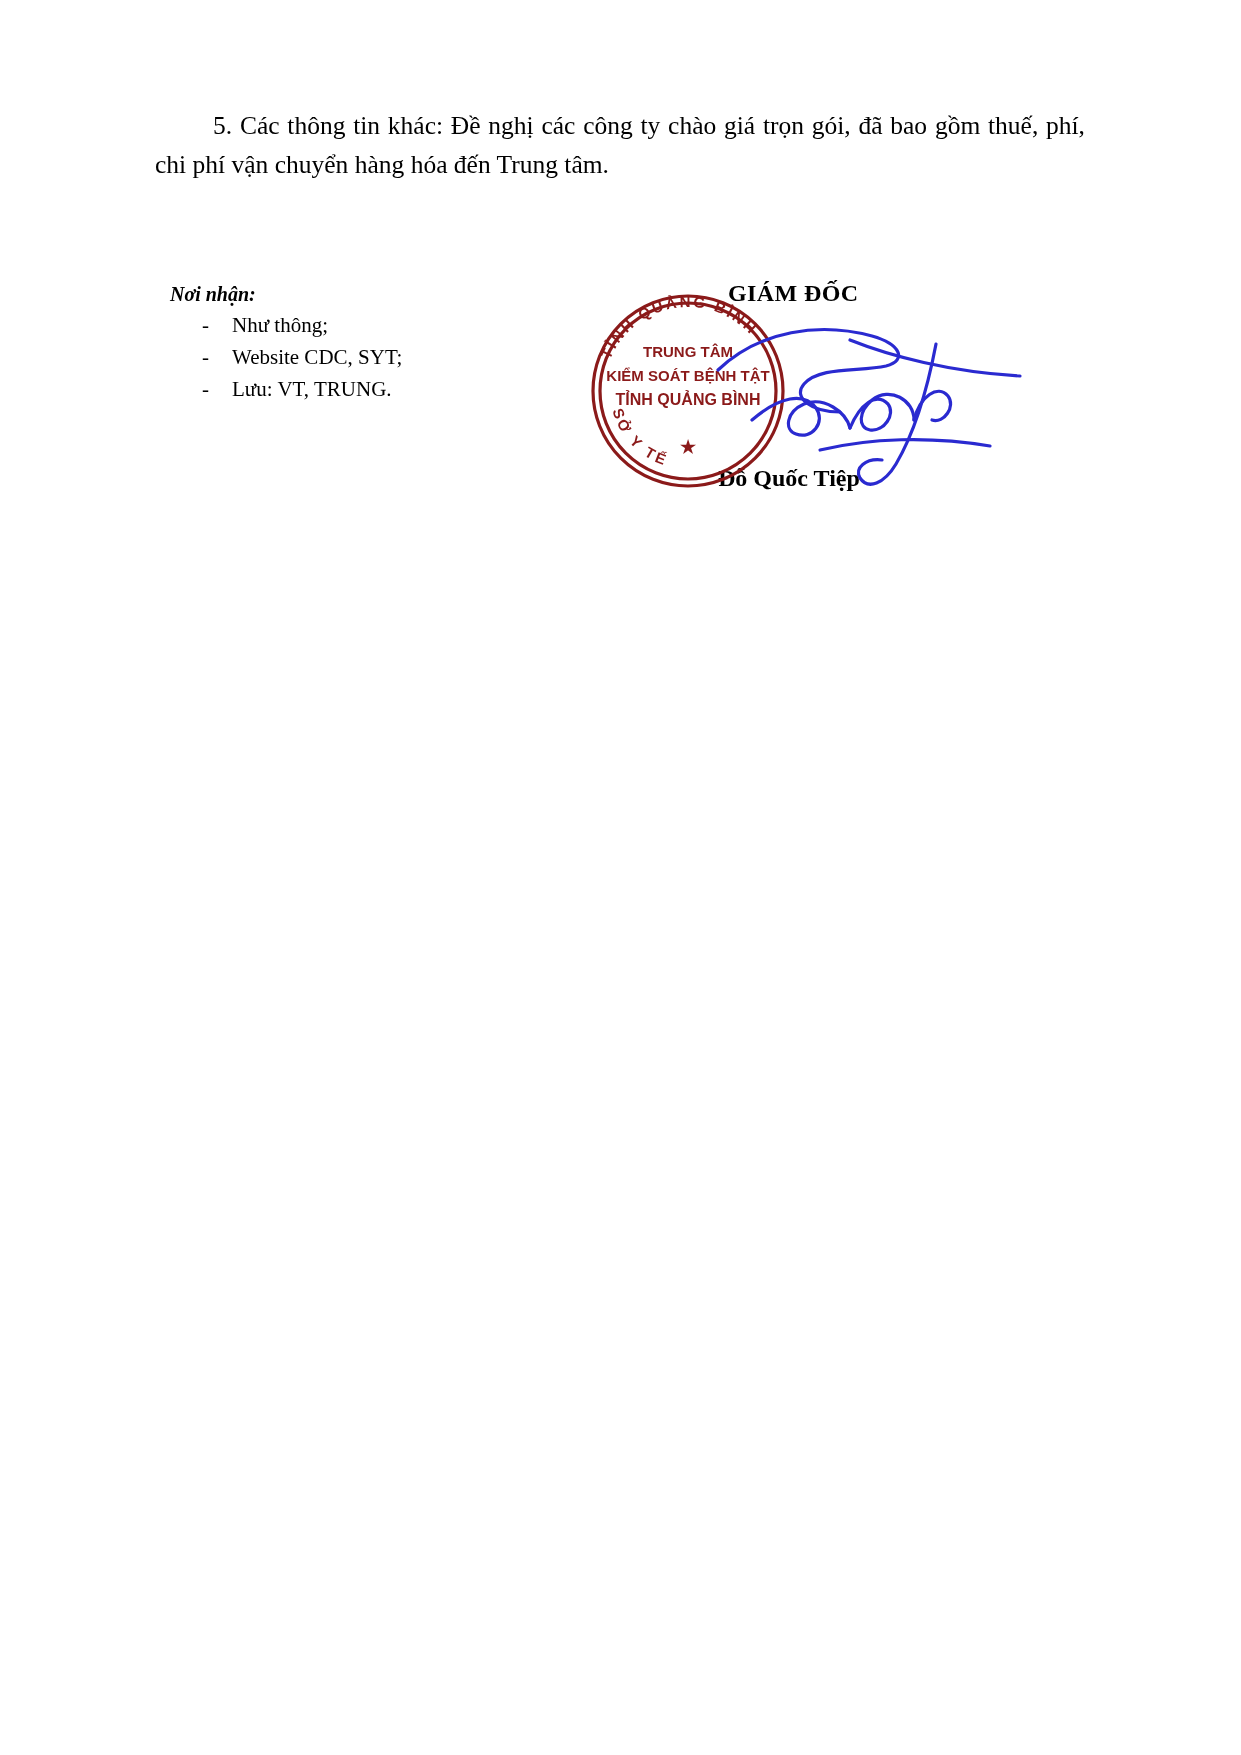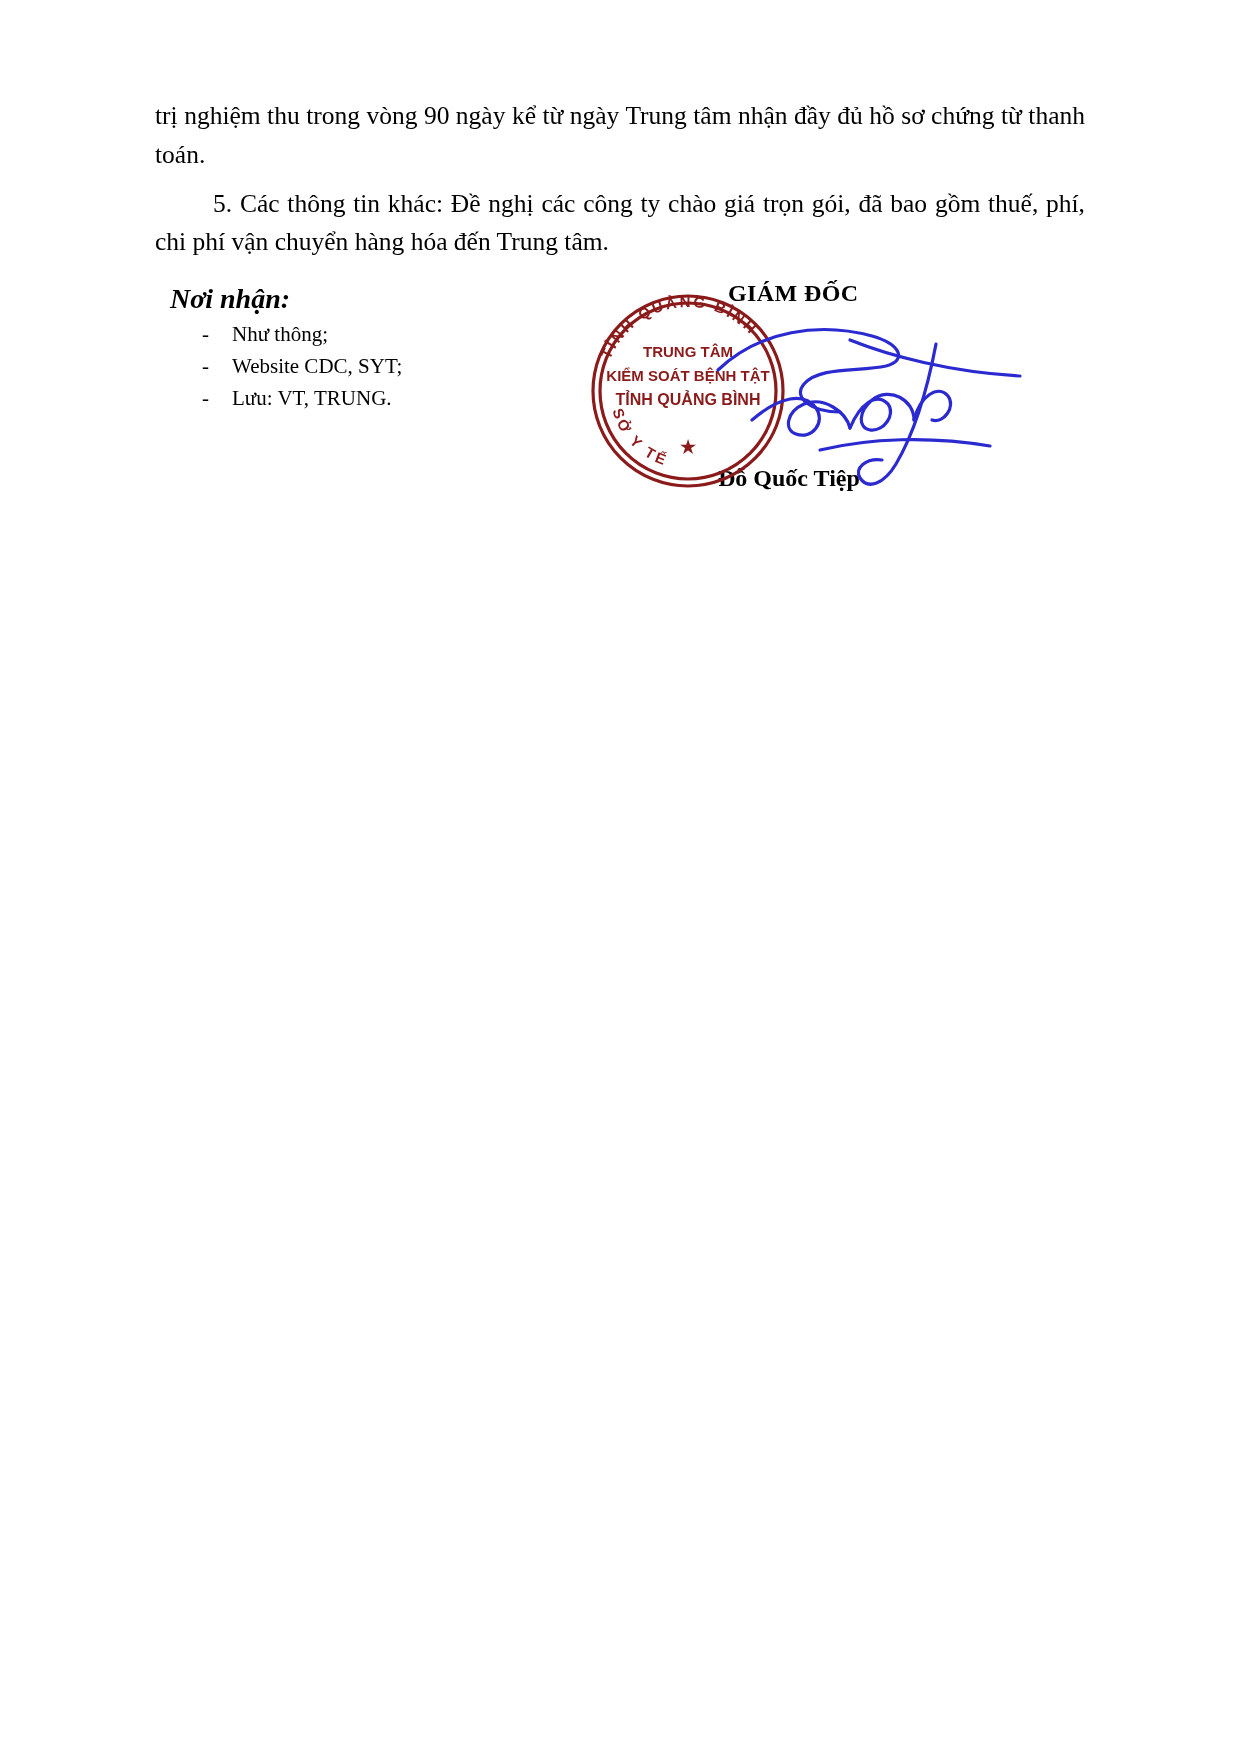--- a/index.html
+++ b/index.html
@@ -44,21 +44,21 @@
   }
   .recipients {
     position: absolute;
     left: 170px;
     top: 283px;
     width: 420px;
   }
   .recipients-title {
     font-style: italic;
     font-weight: bold;
-    font-size: 28px;
+    font-size: 20px;
     margin: 0 0 4px 0;
   }
   .recip-list {
     margin: 0;
     padding: 0;
     list-style: none;
   }
   .recip-list li {
     font-size: 21px;
     line-height: 1.52;
@@ -111,21 +111,20 @@
     height: 200px;
     pointer-events: none;
   }
 </style>
 </head>
 <body>
 
 <div class="page">
 
   <div class="content">
-    <p class="para first">trị nghiệm thu trong vòng 90 ngày kể từ ngày Trung tâm nhận đầy đủ hồ sơ chứng từ thanh toán.</p>
     <p class="para indent"><span class="bold">5. Các thông tin khác:</span><span> Đề nghị các công ty chào giá trọn gói, đã bao gồm thuế, phí, chi phí vận chuyển hàng hóa đến Trung tâm.</span></p>
   </div>
 
   <div class="recipients">
     <p class="recipients-title">Nơi nhận:</p>
     <ul class="recip-list">
       <li><span class="dash">-</span><span>Như thông;</span></li>
       <li><span class="dash">-</span><span>Website CDC, SYT;</span></li>
       <li><span class="dash">-</span><span>Lưu: VT, TRUNG.</span></li>
     </ul>

